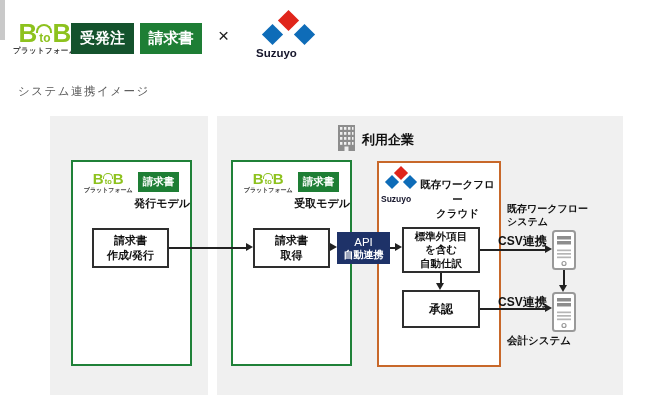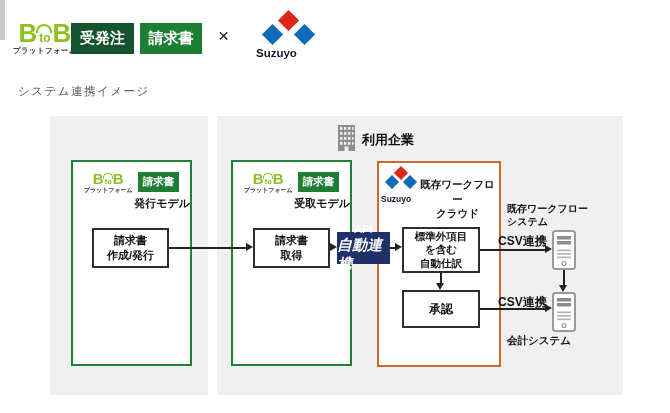--- a/index.html
+++ b/index.html
@@ -48,21 +48,21 @@
   .model-label { text-align:right; font-weight:bold; font-size:11px; margin-top:3px; color:#111; }
 
   .proc-box { background:#fff; border:2px solid #2e2e2e; display:flex; flex-direction:column;
               align-items:center; justify-content:center; font-weight:bold; font-size:11px;
               line-height:1.35; text-align:center; color:#111; }
 
   .api-badge { left:337px; top:232px; width:53px; height:32px; background:#1e3268; color:#fff;
                display:flex; flex-direction:column; align-items:center; justify-content:center;
                line-height:1.25; z-index:5; }
   .api-badge .l1 { font-size:11.5px; font-weight:normal; }
-  .api-badge .l2 { font-size:15px; font-weight:bold;font-style:italic; }
+  .api-badge .l2 { font-size:10px; font-weight:bold; }
 
   .orange-box { left:377px; top:161px; width:124px; height:206px; background:#fff; border:2px solid #c8682a; }
   .cloud-title { left:417px; top:177px; width:81px; text-align:center; font-weight:bold;
                  font-size:10.5px; line-height:1.4; color:#111; }
 
   .csv-label { font-weight:bold; font-size:12px; color:#111; text-align:left; }
   .sys-label { font-weight:bold; font-size:10px; color:#111; line-height:1.25; }
 
   
   .hline { height:2px; background:#222; }

